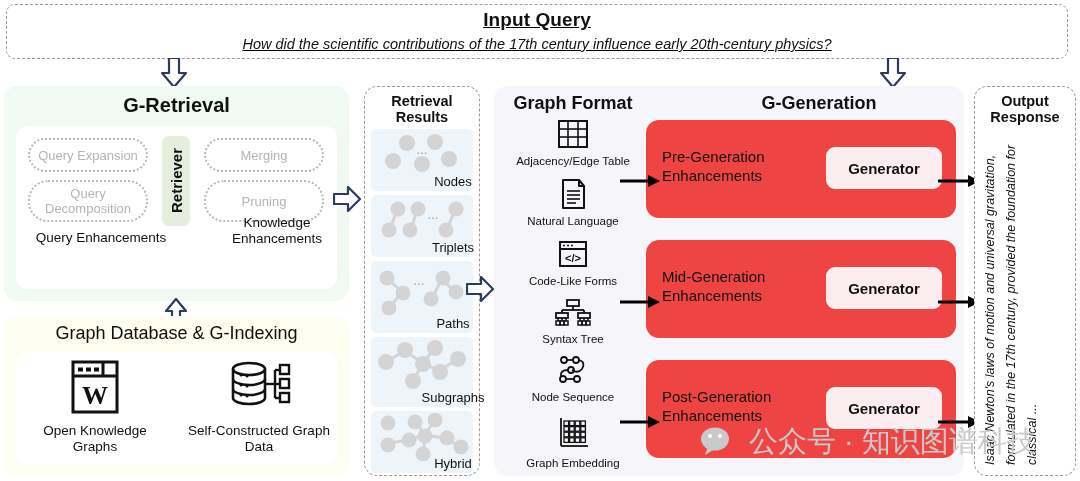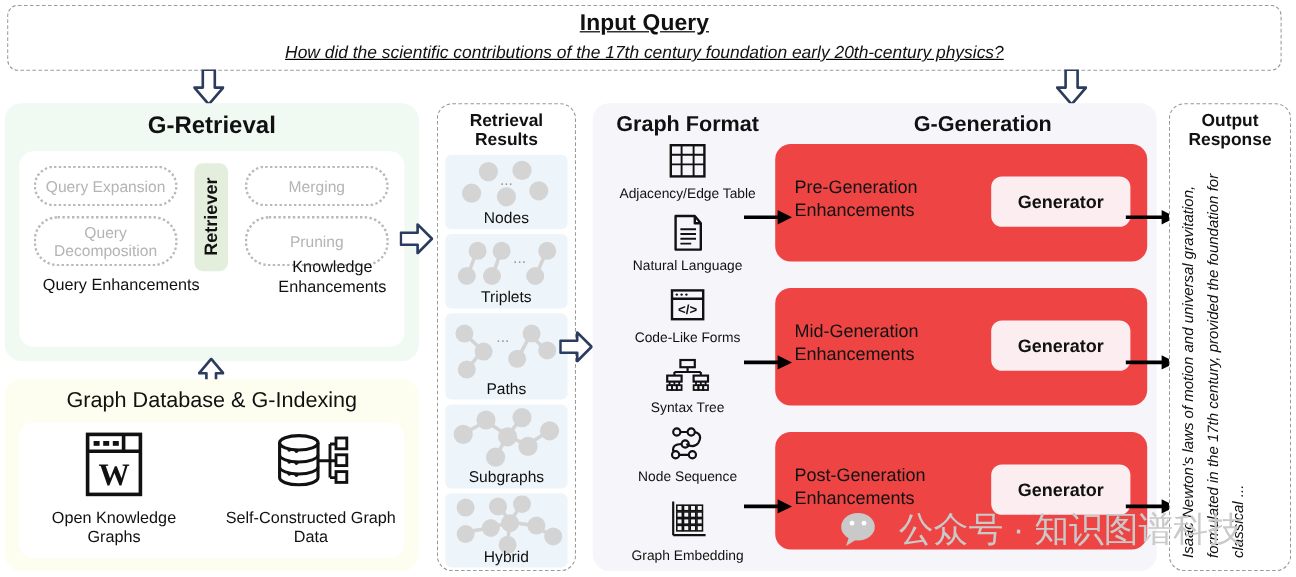--- a/index.html
+++ b/index.html
@@ -95,21 +95,21 @@
   }
   #retrieval-results .col-title{
     text-align:center;font-size:14.5px;font-weight:bold;color:#111;
     line-height:16px;padding-top:6px;
   }
   .rr-card{
     position:absolute;left:6px;width:102px;background:#eef5fa;border-radius:5px;
   }
   .rr-card .rr-label{
     position:absolute;bottom:2px;left:0;width:100%;text-align:center;
-    font-size:13px;color:#111;
+    font-size:13px;color:#111;padding-left:31px;
   }
   .rr-card svg{position:absolute;left:0;top:2px;}
 
   
   #mid-panel{
     position:absolute;left:494px;top:86px;width:470px;height:390px;
     background:#f6f6fa;border-radius:14px;
   }
   #gf-title{
     position:absolute;left:6px;top:7px;width:146px;text-align:center;
@@ -169,21 +169,21 @@
     width:40px;height:33px;flex:0 0 auto;
   }
 </style>
 </head>
 <body>
 
 <div id="stage">
 
   <div id="input-query">
     <div class="iq-title">Input Query</div>
-    <div class="iq-text">How did the scientific contributions of the 17th century foundation early 20th-century physics?</div>
+    <div class="iq-text">How did the scientific contributions of the 17th century influence early 20th-century physics?</div>
   </div>
 
   <svg class="block-arrow-down" style="left:161px;top:58px;" viewBox="0 0 26 30">
     <polygon points="8,0 18,0 18,15 25,15 13,29 1,15 8,15" fill="#ffffff" stroke="#2b3c5e" stroke-width="2.2" stroke-linejoin="round"></polygon>
   </svg>
 
   <svg class="block-arrow-down" style="left:880px;top:58px;" viewBox="0 0 26 30">
     <polygon points="8,0 18,0 18,15 25,15 13,29 1,15 8,15" fill="#ffffff" stroke="#2b3c5e" stroke-width="2.2" stroke-linejoin="round"></polygon>
   </svg>
 

